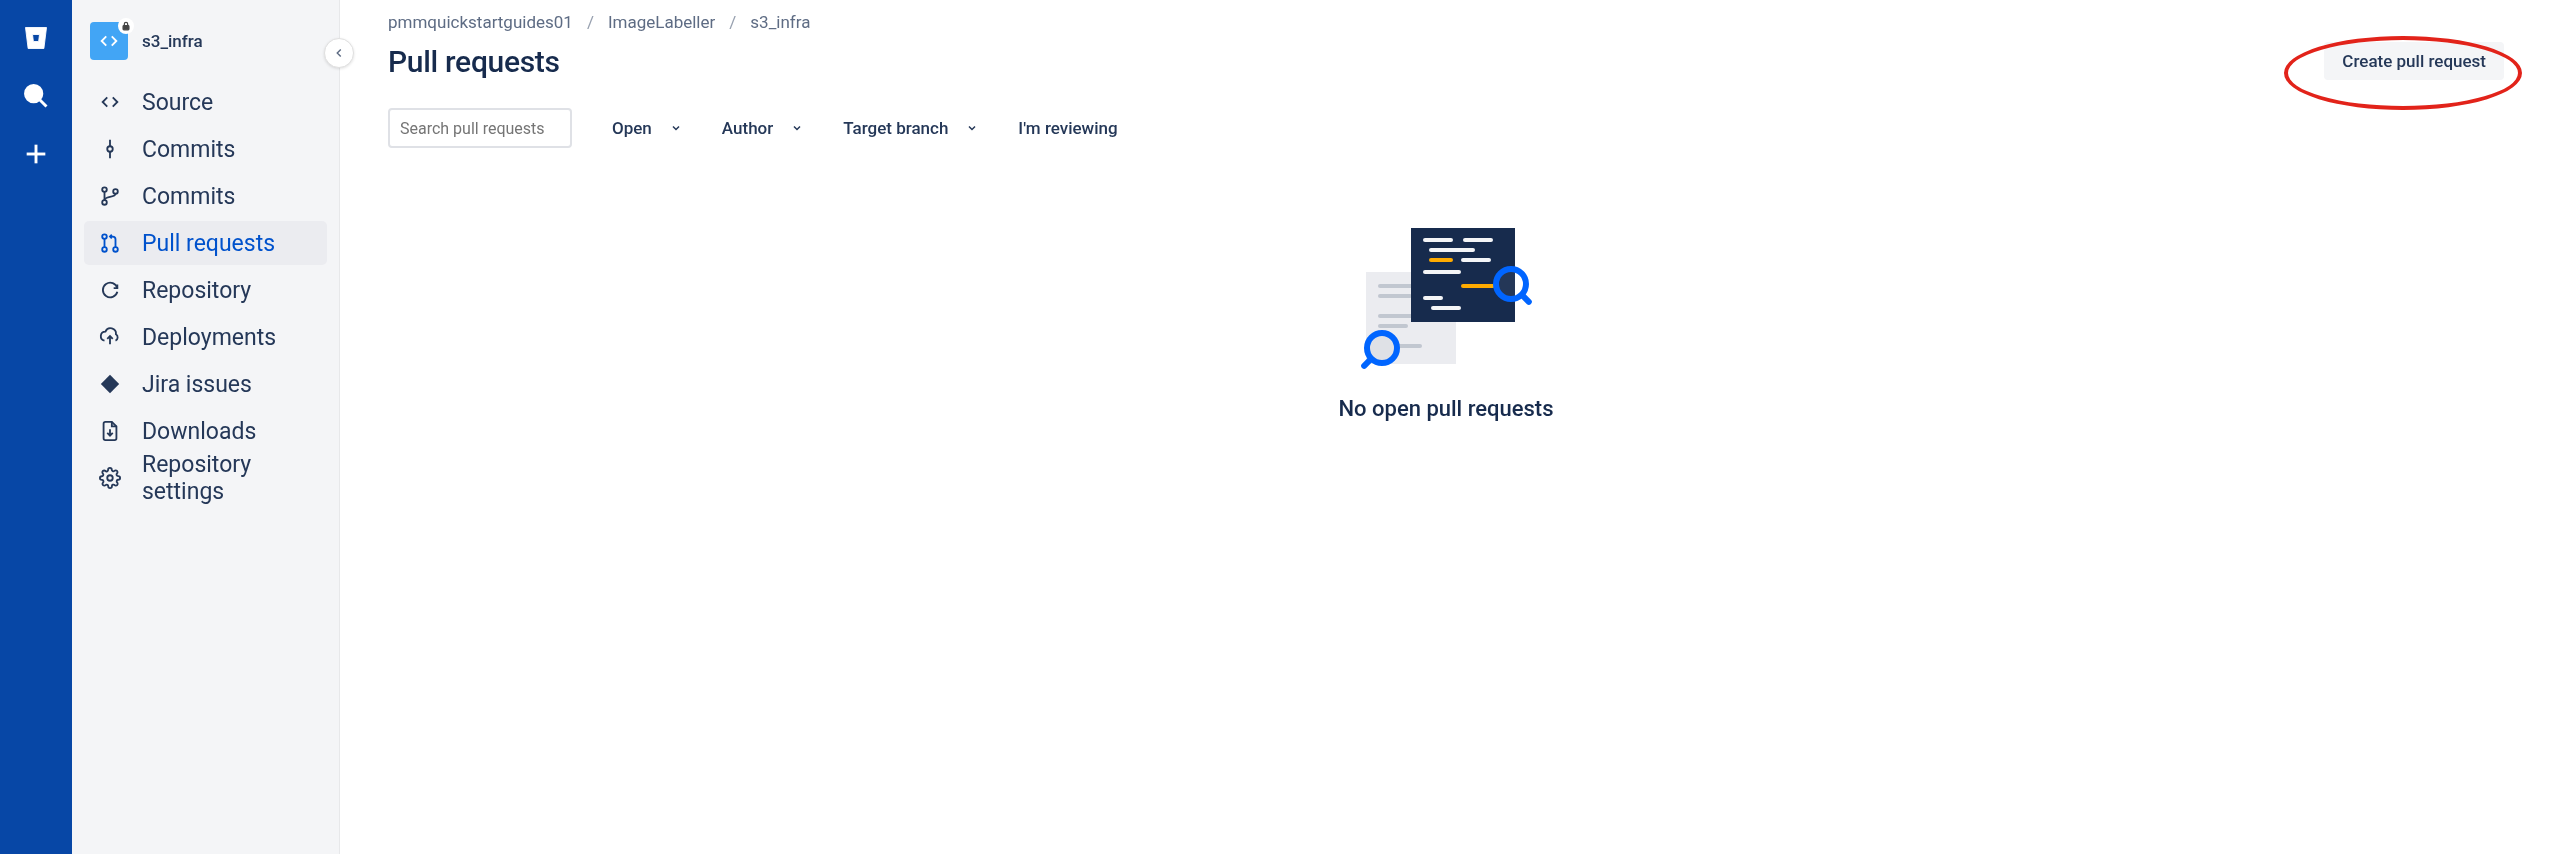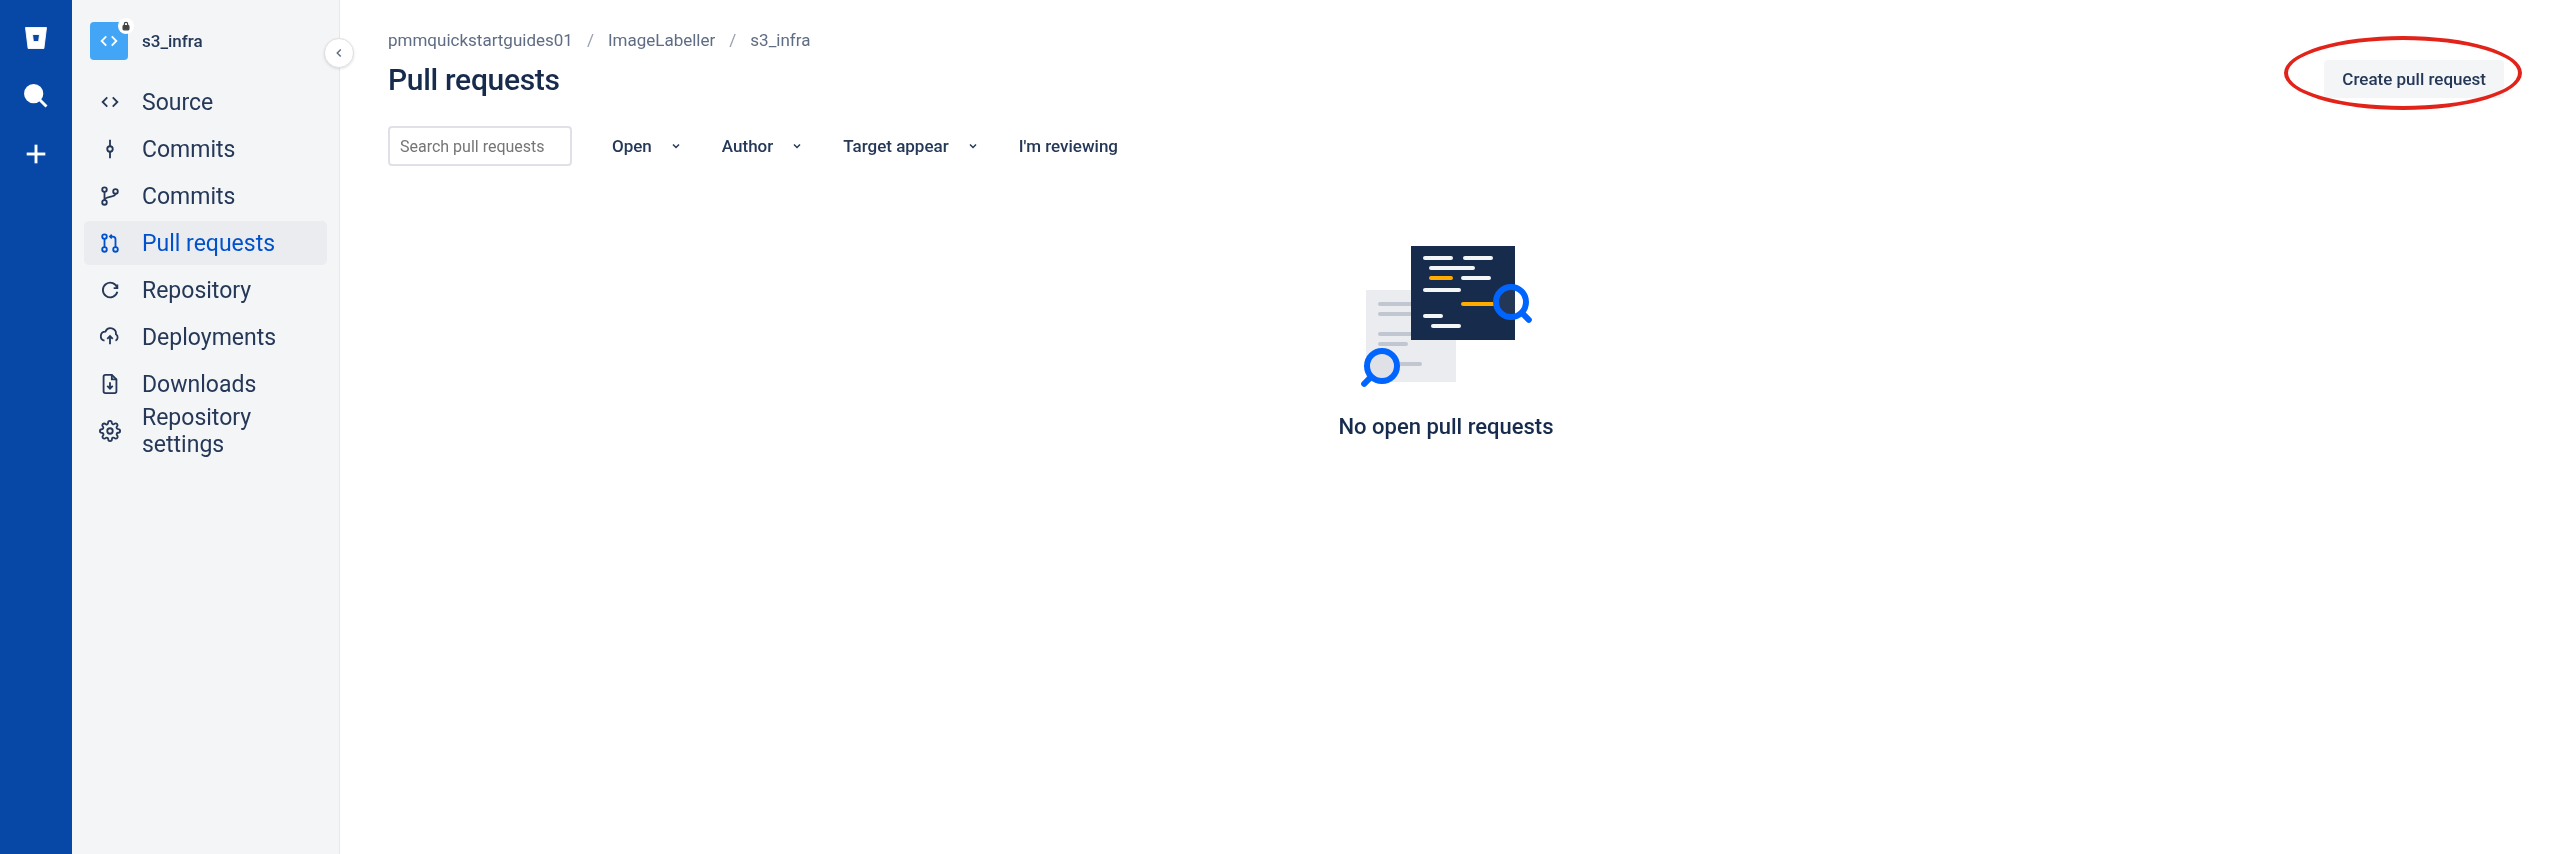--- a/index.html
+++ b/index.html
@@ -92,21 +92,21 @@
       border-radius: 50%;
       display: flex; align-items: center; justify-content: center;
       cursor: pointer;
       box-shadow: 0 1px 3px rgba(0,0,0,0.12);
       z-index: 2;
     }
 
     
     .main {
       flex: 1;
-      padding: 30px 48px 0 48px;
+      padding: 12px 48px 0 48px;
       position: relative;
       min-width: 0;
     }
     .breadcrumbs {
       display: flex; align-items: center; gap: 14px;
       color: #5E6C84; font-size: 17px;
       margin-bottom: 10px;
     }
     .breadcrumbs .crumb { cursor: pointer; }
     .breadcrumbs .sep { color: #97A0AF; }
@@ -307,20 +307,28 @@
             <path d="M6 16 a5 5 0 0 1 1-9.9 A6 6 0 0 1 18.5 9 A4 4 0 0 1 18 16"></path>
             <polyline points="9,14 12,11 15,14"></polyline>
             <line x1="12" y1="11" x2="12" y2="20"></line>
           </svg>
         </span>
       <span>Deployments</span>
     </li>
     <li class="nav-item">
       <span class="nav-icon">
           <svg viewBox="0 0 24 24">
+            <path d="M12 2 L22 12 L12 22 L2 12 Z" fill="#253858" stroke="none"></path>
+          </svg>
+        </span>
+      <span>Jira issues</span>
+    </li>
+    <li class="nav-item">
+      <span class="nav-icon">
+          <svg viewBox="0 0 24 24">
             <path d="M14 2 H7 a2 2 0 0 0-2 2 v16 a2 2 0 0 0 2 2 h10 a2 2 0 0 0 2-2 V7 Z"></path>
             <polyline points="14,2 14,7 19,7"></polyline>
             <line x1="12" y1="10" x2="12" y2="17"></line>
             <polyline points="9,14 12,17 15,14"></polyline>
           </svg>
         </span>
       <span>Downloads</span>
     </li>
     <li class="nav-item">
       <span class="nav-icon">
@@ -369,21 +377,21 @@
           <polyline points="6,9 12,15 18,9"></polyline>
         </svg>
     </div>
     <div class="filter-dd">
       <span>Author</span>
       <svg class="chev" viewBox="0 0 24 24" fill="none" stroke="#253858" stroke-width="3">
           <polyline points="6,9 12,15 18,9"></polyline>
         </svg>
     </div>
     <div class="filter-dd">
-      <span>Target appear</span>
+      <span>Target branch</span>
       <svg class="chev" viewBox="0 0 24 24" fill="none" stroke="#253858" stroke-width="3">
           <polyline points="6,9 12,15 18,9"></polyline>
         </svg>
     </div>
     <span class="reviewing-link">I'm reviewing</span>
   </div>
 
   <div class="empty-state">
     <div class="empty-illustration">
       <div class="doc1">

